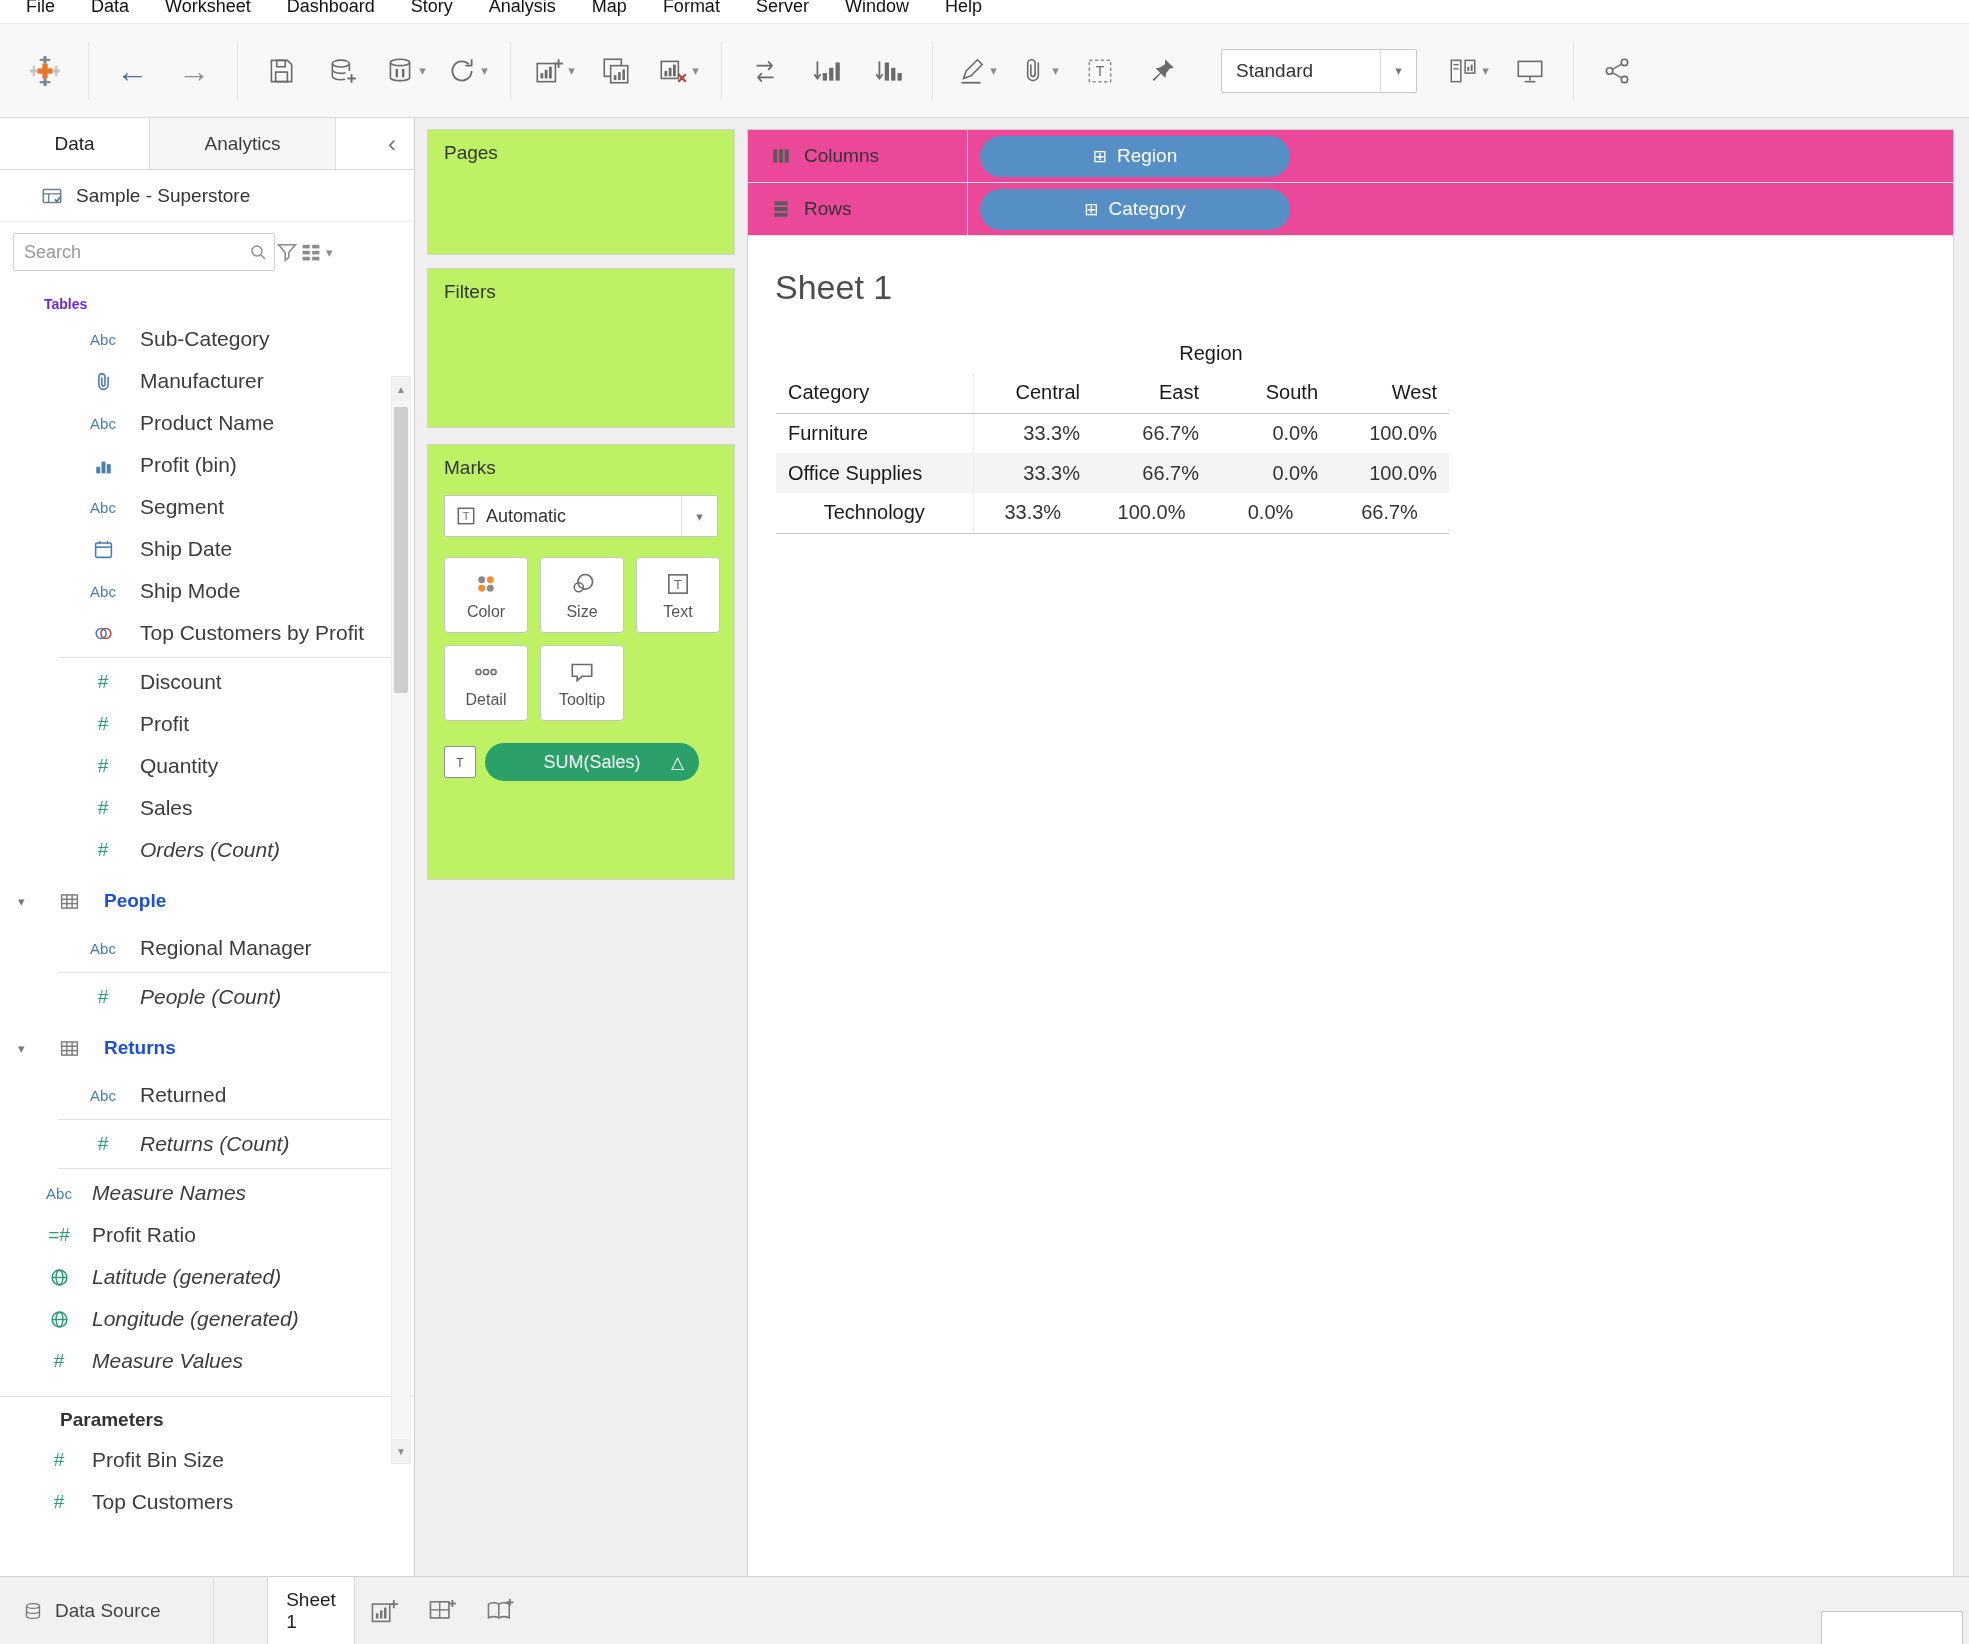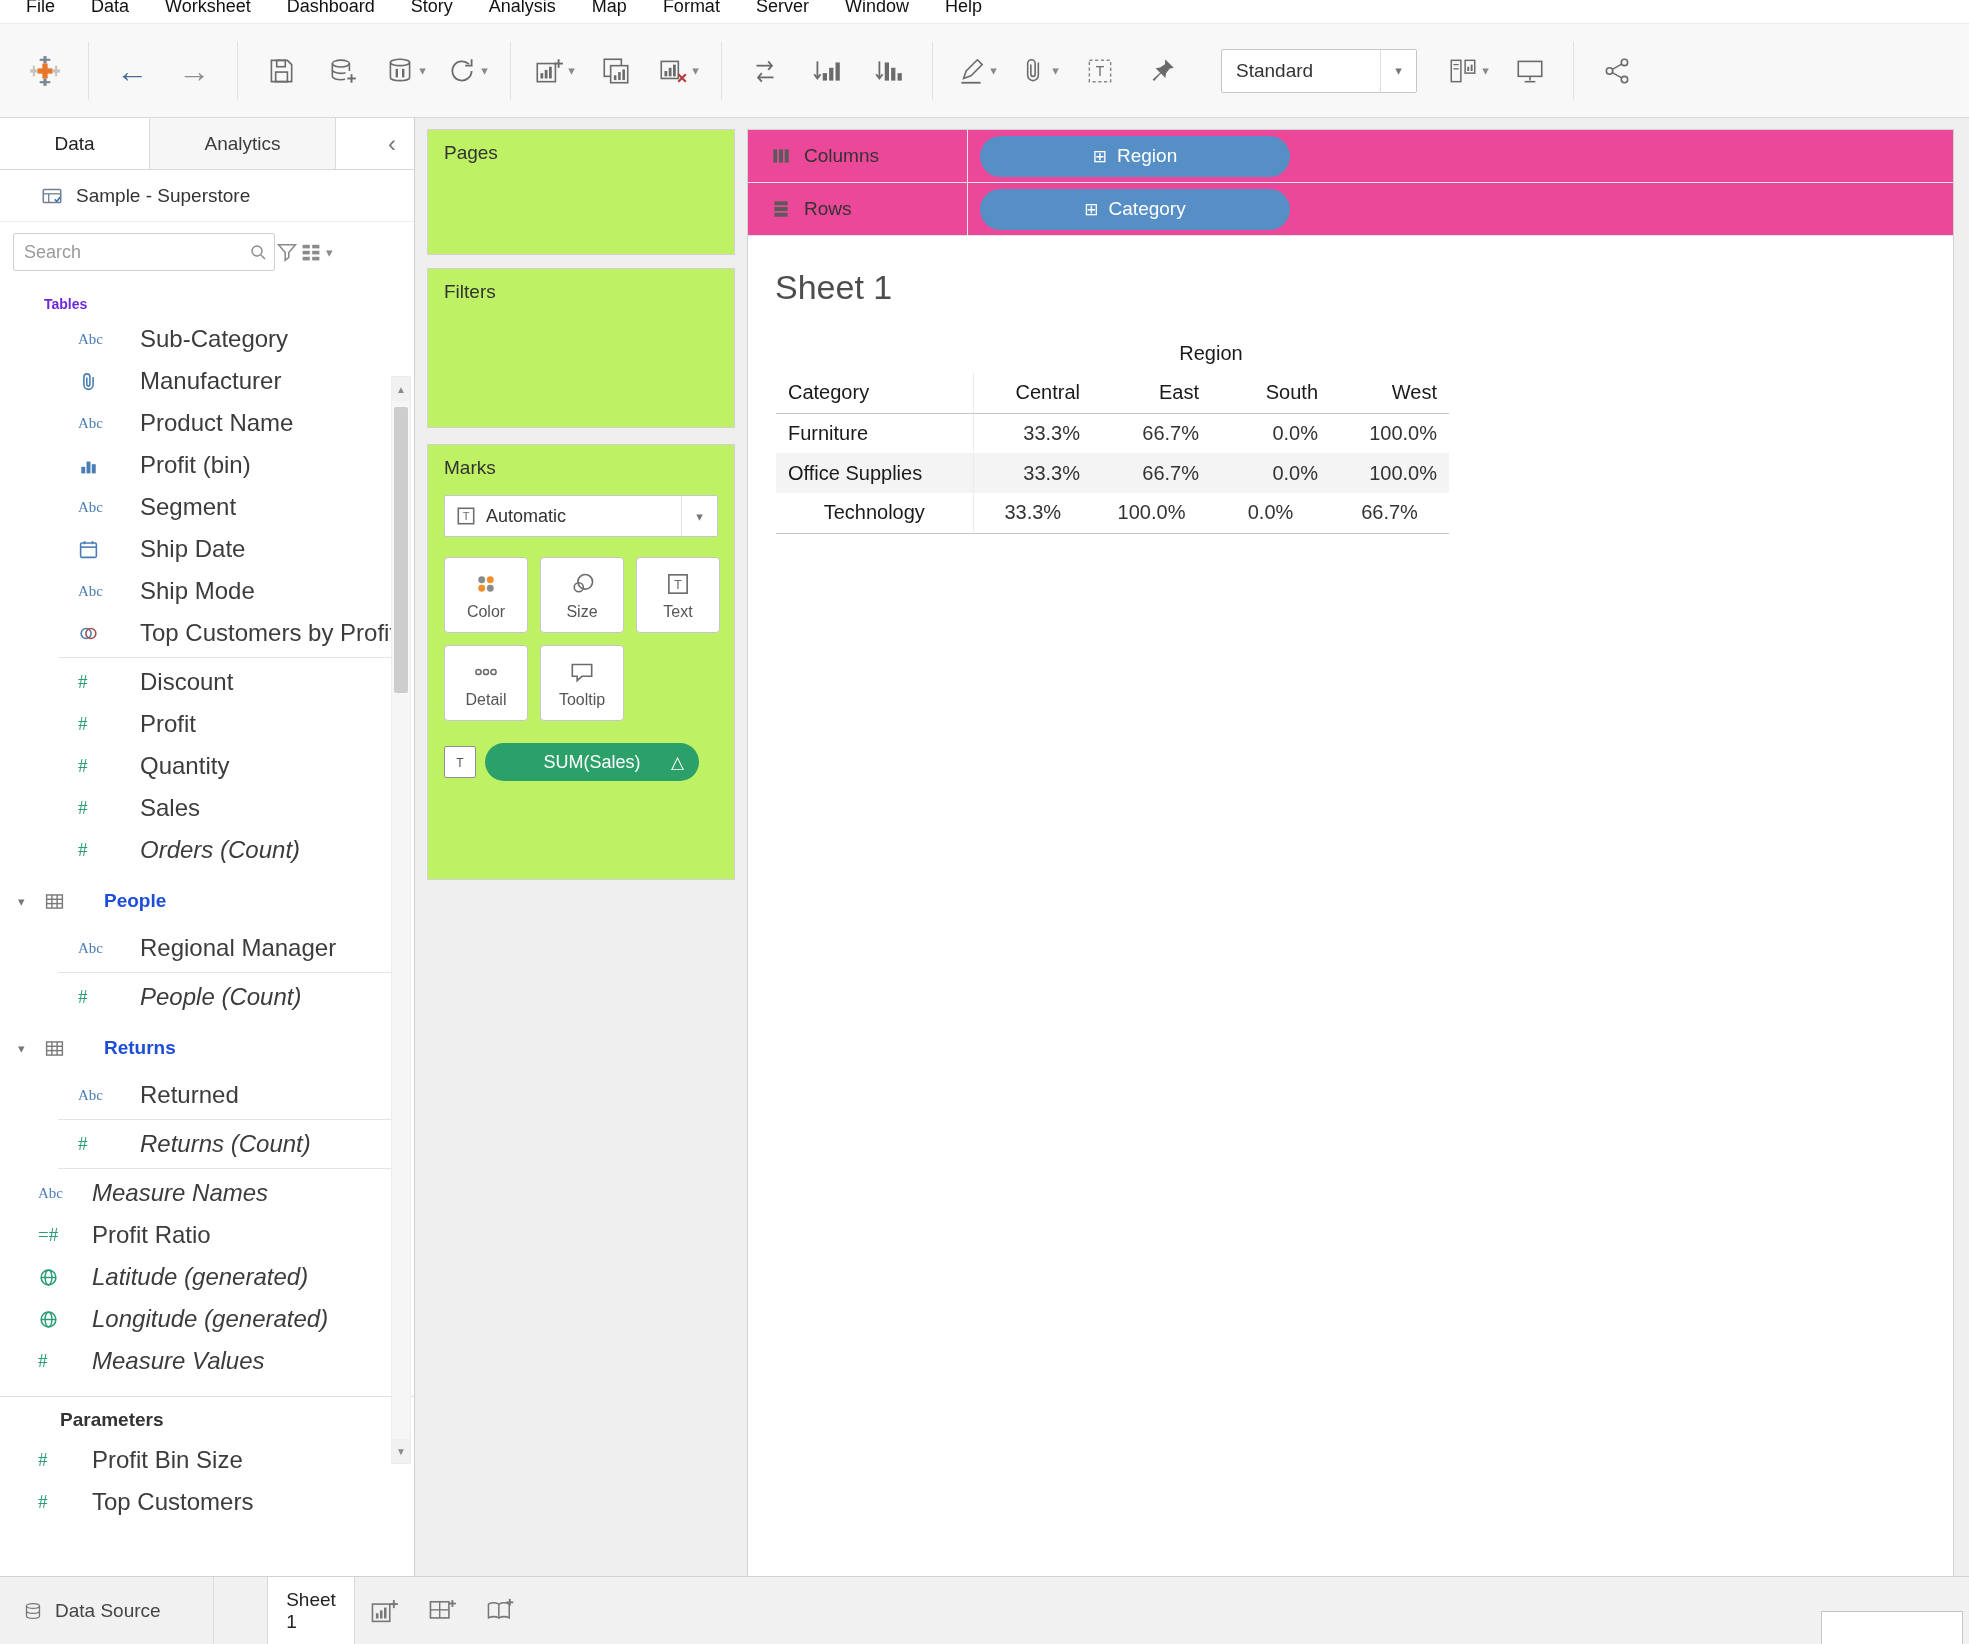--- a/index.html
+++ b/index.html
@@ -38,25 +38,25 @@
   .search-row { height:60px; display:flex; align-items:center; padding-left:13px; }
   .search-box { position:relative; width:262px; height:38px; }
   .search-input { width:100%; height:100%; border:1px solid #cfcfcf; border-radius:2px; padding:0 34px 0 10px; font-size:18px; font-family:inherit; color:#333; outline:none; background:#fff; }
   .search-input::placeholder { color:#9a9a9a; }
   .mag { position:absolute; right:7px; top:9px; }
   .side-ic { display:flex; align-items:center; }
   .tables-label { padding:14px 0 6px 44px; font-size:14px; font-weight:bold; color:#6d28d9; }
   .field-row { height:42px; display:flex; align-items:center; }
   .field-row.lvl1 { padding-left:78px; }
   .field-row.lvl0 { padding-left:38px; }
-  .f-icon { width:50px; display:flex; justify-content:flex-start; align-items:center; flex:none;font-family:Liberation Serif, serif; }
+  .f-icon { width:50px; display:flex; justify-content:center; align-items:center; flex:none; }
   .field-row.lvl0 .f-icon { width:42px; }
   .ic-abc { color:#4a7db5; font-size:15px; }
   .ic-hash { color:#2a9d77; font-size:19px; }
-  .f-label { margin-left:12px; font-size:24px; color:#3c3c3c; white-space:nowrap; }
+  .f-label { margin-left:12px; font-size:21px; color:#3c3c3c; white-space:nowrap; }
   .f-label.it { font-style:italic; }
   .f-divider { height:1px; background:#e4e4e4; margin:3px 14px 3px 58px; }
   .group-row { height:52px; display:flex; align-items:center; padding-left:18px; gap:10px; margin-top:4px; }
   .g-caret { color:#777; font-size:13px; width:16px; }
   .g-label { font-size:19px; font-weight:bold; color:#1d4ed8; }
   .params-sec { margin-top:14px; border-top:1px solid #e0e0e0; }
   .params-label { padding:12px 0 8px 60px; font-size:19px; font-weight:bold; color:#333; }
   .sb-scroll { position:absolute; right:3px; top:258px; bottom:112px; width:20px; background:#f6f6f6; border:1px solid #ececec; }
   .sb-up,.sb-down { position:absolute; left:0; right:0; height:24px; display:flex; align-items:center; justify-content:center; font-size:10px; color:#8a8a8a; background:#f1f1f1; }
   .sb-up { top:0; } .sb-down { bottom:0; }

